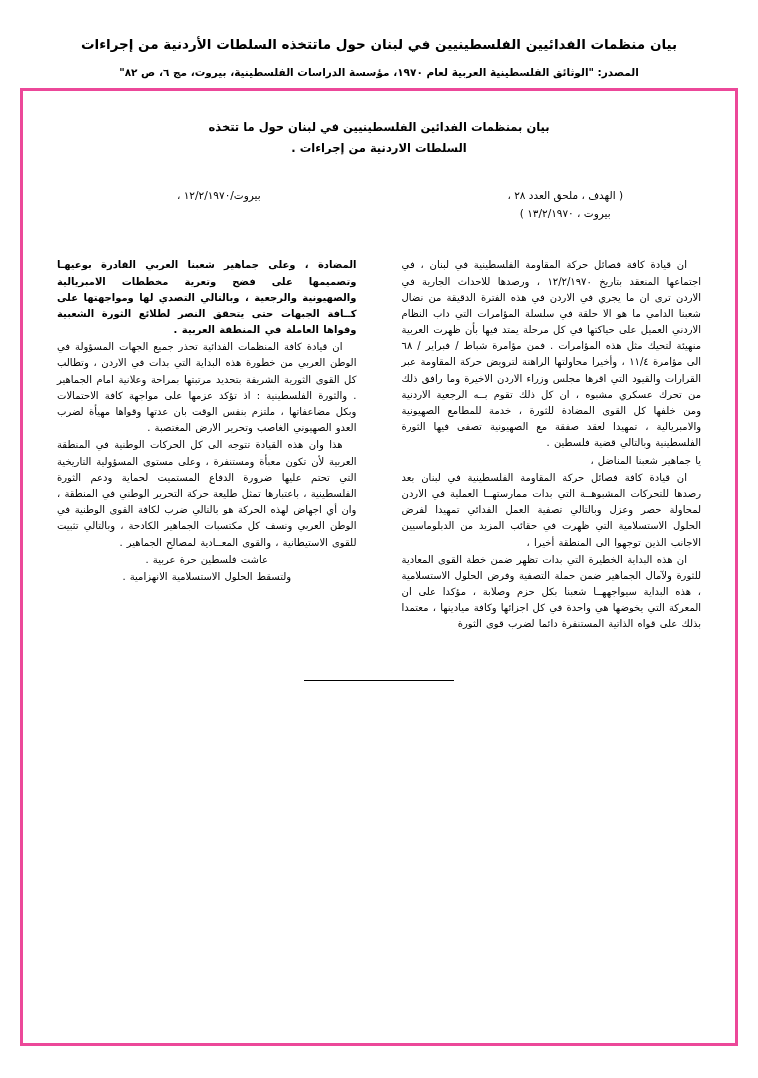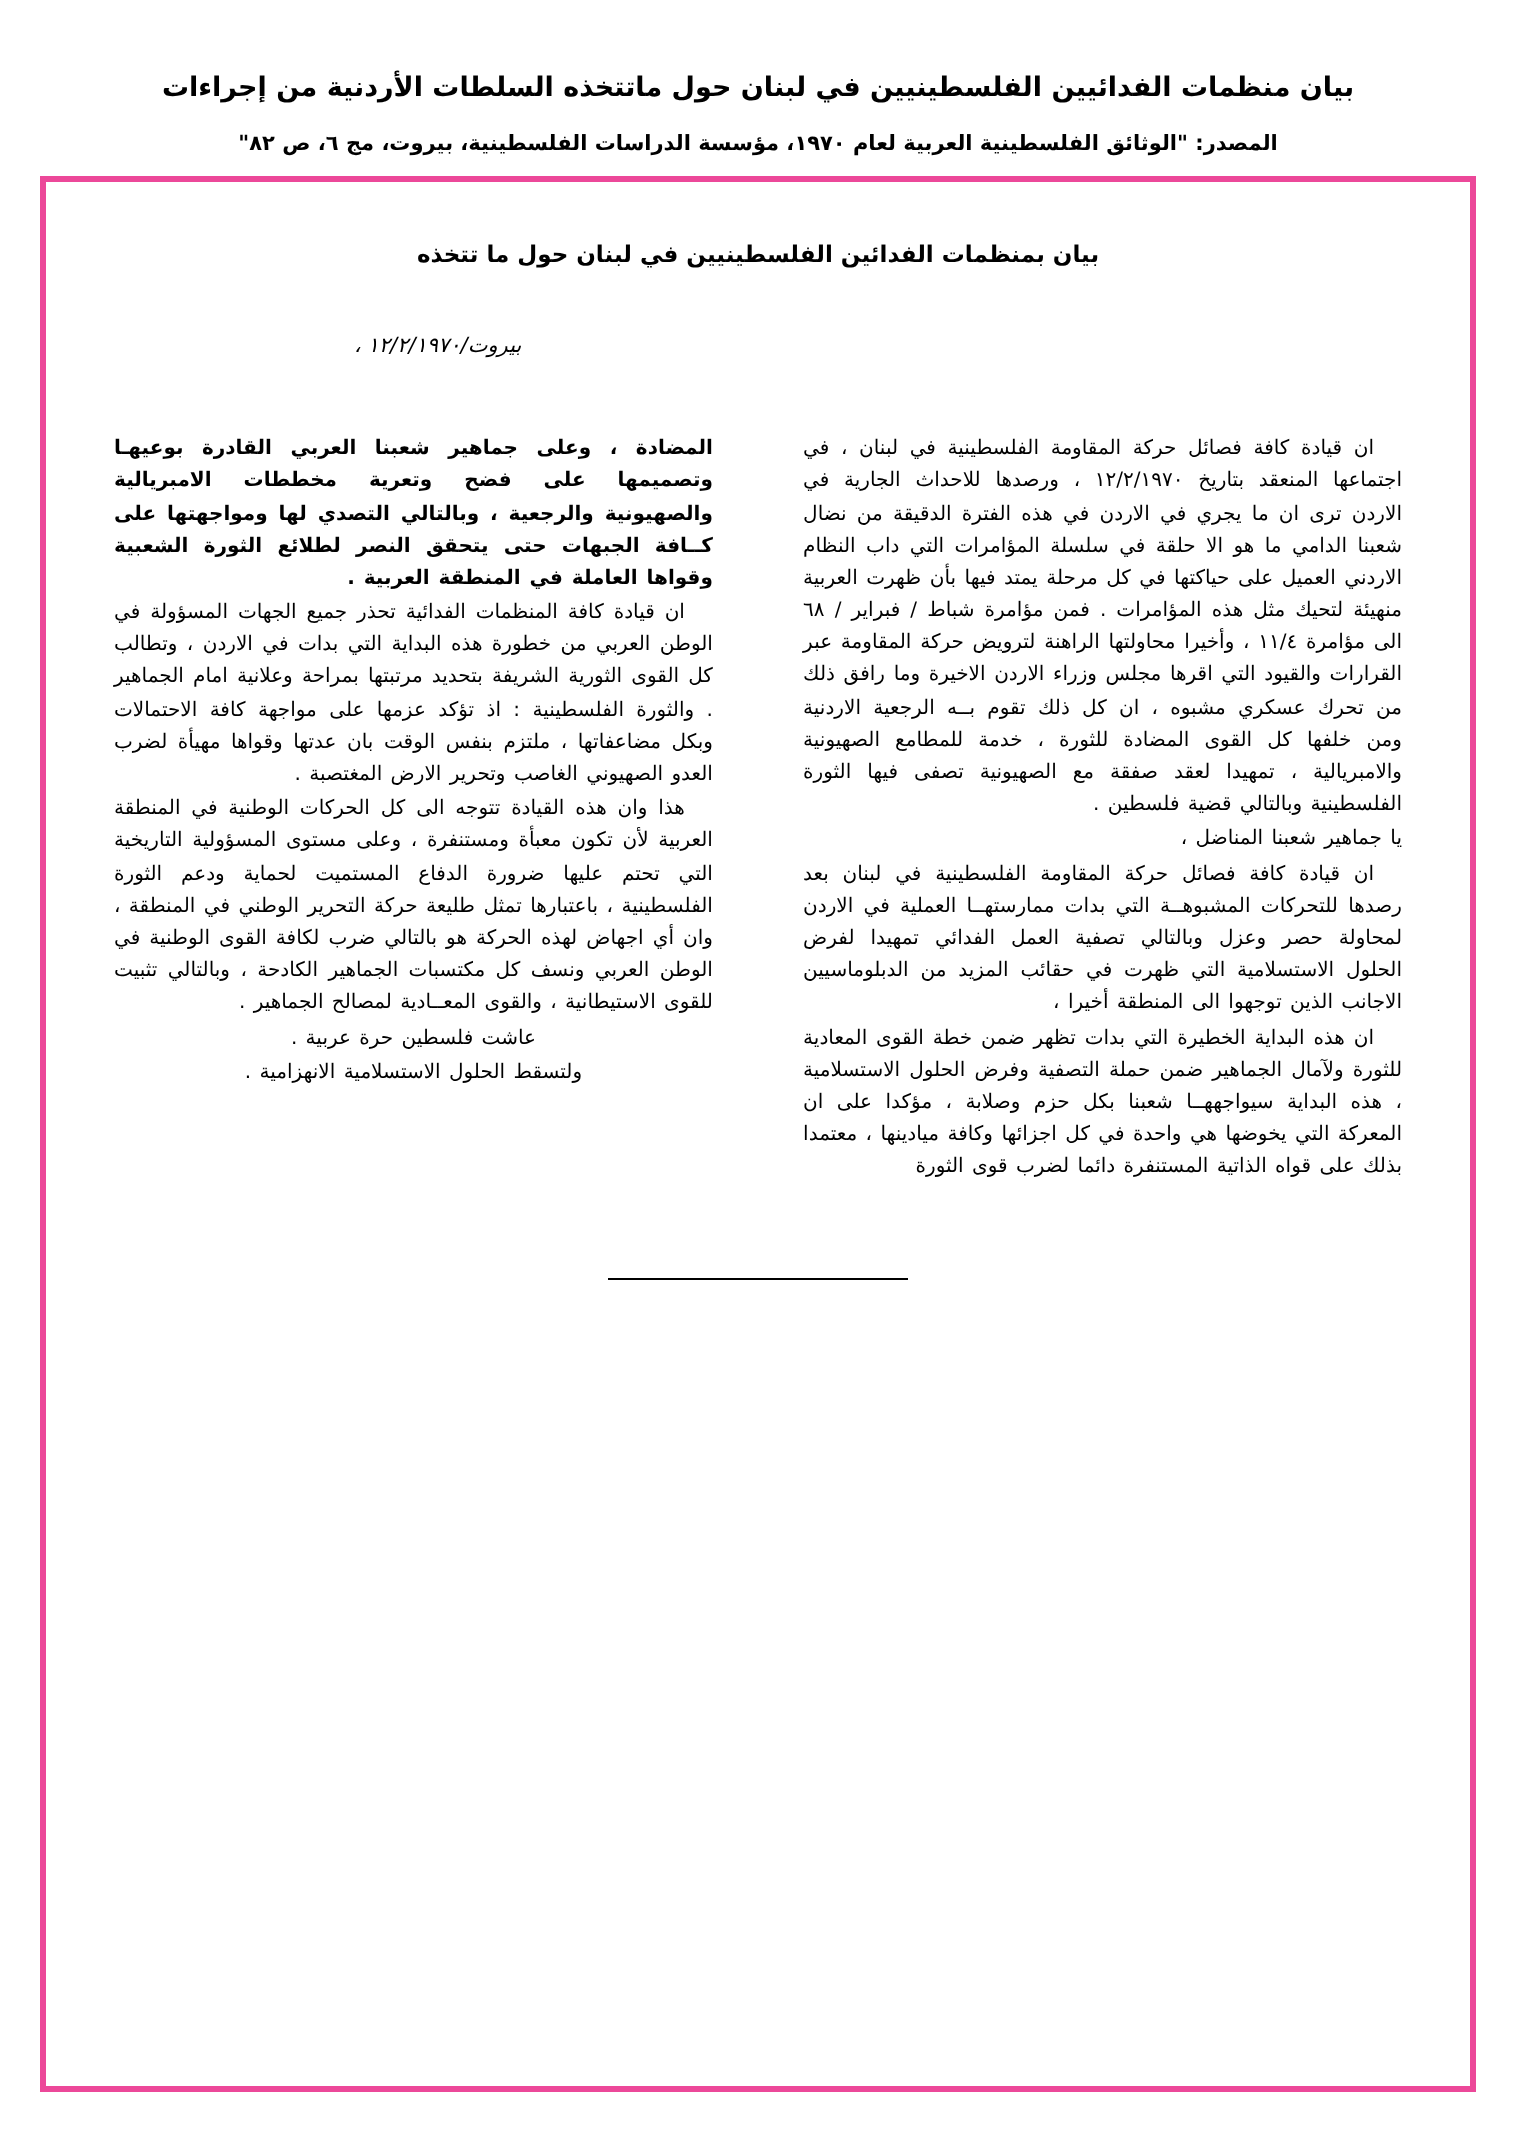--- a/index.html
+++ b/index.html
@@ -67,21 +67,20 @@
   }
   .meta-row {
     display: flex;
     flex-direction: row-reverse;
     justify-content: space-between;
     margin-top: 26px;
     padding: 0 78px 0 120px;
     direction: rtl;
     font-size: 10.5px;
     color: #000;
-    font-style: italic;
   }
   .meta-left, .meta-right {
     line-height: 1.8;
     text-align: center;
   }
   .meta-right { text-align: right; }
   .columns {
     display: flex;
     flex-direction: row;
     justify-content: space-between;
@@ -132,24 +131,29 @@
   <div class="doc-header">
     <div class="doc-title">بيان منظمات الفدائيين الفلسطينيين في لبنان حول ماتتخذه السلطات الأردنية من إجراءات</div>
     <div class="doc-source">المصدر: "الوثائق الفلسطينية العربية لعام ١٩٧٠، مؤسسة الدراسات الفلسطينية، بيروت، مج ٦، ص ٨٢"</div>
   </div>
 
   <div class="green-frame">
     <div class="frame-inner">
 
       <div class="inner-title">
         <div>بيان بمنظمات الفدائين الفلسطينيين في لبنان حول ما تتخذه</div>
+        <div>السلطات الاردنية من إجراءات .</div>
       </div>
 
       <div class="meta-row">
         <div class="meta-right">بيروت/١٢/٢/١٩٧٠ ،</div>
+        <div class="meta-left">
+          <div>( الهدف ، ملحق العدد ٢٨ ،</div>
+          <div>بيروت ، ١٣/٢/١٩٧٠ )</div>
+        </div>
       </div>
 
       <div class="columns">
 
         <div class="col">
           <p class="indent">ان قيادة كافة فصائل حركة المقاومة الفلسطينية في لبنان ، في اجتماعها المنعقد بتاريخ ١٢/٢/١٩٧٠ ، ورصدها للاحداث الجارية في الاردن ترى ان ما يجري في الاردن في هذه الفترة الدقيقة من نضال شعبنا الدامي ما هو الا حلقة في سلسلة المؤامرات التي داب النظام الاردني العميل على حياكتها في كل مرحلة يمتد فيها بأن ظهرت العربية منهيئة لتحيك مثل هذه المؤامرات . فمن مؤامرة شباط / فبراير / ٦٨ الى مؤامرة ١١/٤ ، وأخيرا محاولتها الراهنة لترويض حركة المقاومة عبر القرارات والقيود التي اقرها مجلس وزراء الاردن الاخيرة وما رافق ذلك من تحرك عسكري مشبوه ، ان كل ذلك تقوم بــه الرجعية الاردنية ومن خلفها كل القوى المضادة للثورة ، خدمة للمطامع الصهيونية والامبريالية ، تمهيدا لعقد صفقة مع الصهيونية تصفى فيها الثورة الفلسطينية وبالتالي قضية فلسطين .</p>
           <p class="lead">يا جماهير شعبنا المناضل ،</p>
           <p class="indent">ان قيادة كافة فصائل حركة المقاومة الفلسطينية في لبنان بعد رصدها للتحركات المشبوهــة التي بدات ممارستهــا العملية في الاردن لمحاولة حصر وعزل وبالتالي تصفية العمل الفدائي تمهيدا لفرض الحلول الاستسلامية التي ظهرت في حقائب المزيد من الدبلوماسيين الاجانب الذين توجهوا الى المنطقة أخيرا ،</p>
           <p class="indent">ان هذه البداية الخطيرة التي بدات تظهر ضمن خطة القوى المعادية للثورة ولآمال الجماهير ضمن حملة التصفية وفرض الحلول الاستسلامية ، هذه البداية سيواجههــا شعبنا بكل حزم وصلابة ، مؤكدا على ان المعركة التي يخوضها هي واحدة في كل اجزائها وكافة ميادينها ، معتمدا بذلك على قواه الذاتية المستنفرة دائما لضرب قوى الثورة</p>
         </div>

